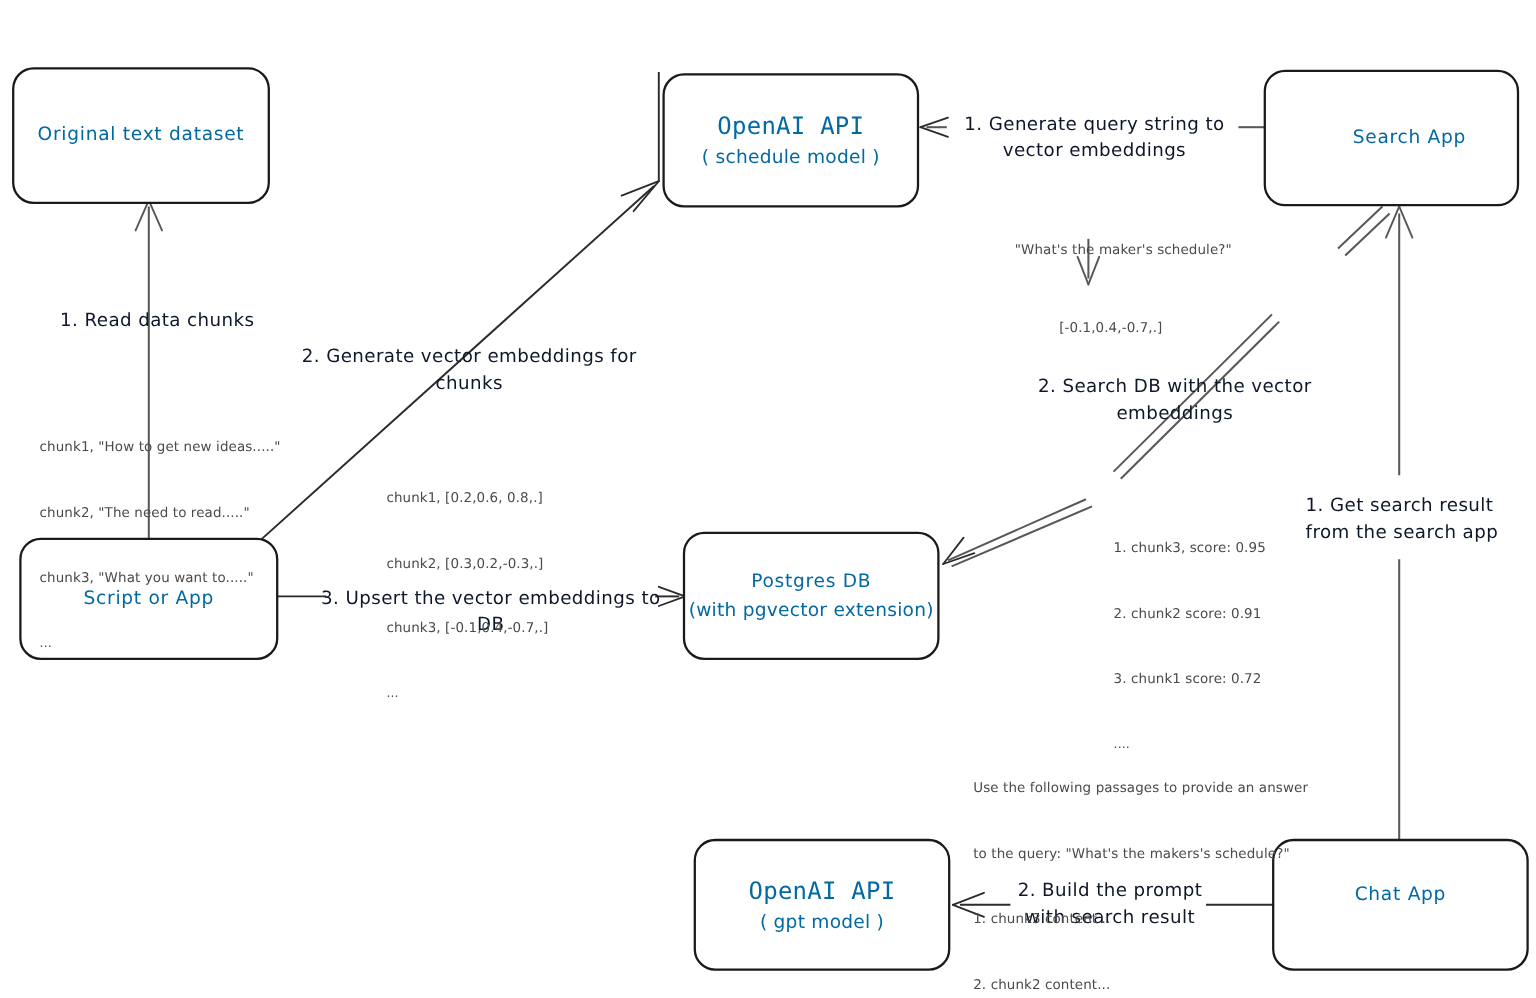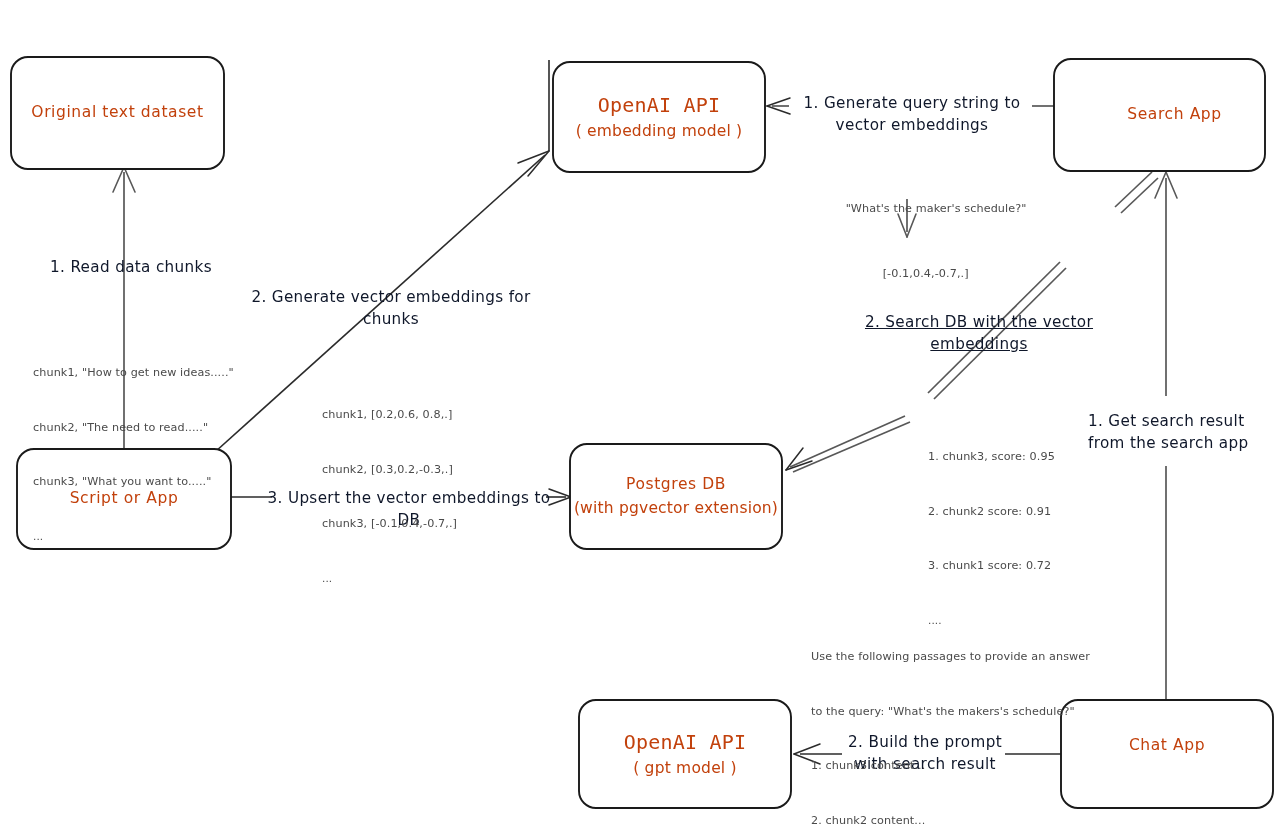--- a/index.html
+++ b/index.html
@@ -51,21 +51,21 @@
     fill: none;
     stroke-linecap: round;
   }
   .node-label {
     position: absolute;
     display: flex;
     flex-direction: column;
     align-items: center;
     justify-content: center;
     text-align: center;
-    color: #c2410c;
+    color: #0369a1;
     font-size: 15.5px;
     letter-spacing: 0.6px;
     line-height: 1.5;
   }
   .node-label .l2 { letter-spacing: 0.2px; }
   .mono-ish {
     font-family: "DejaVu Sans Mono", monospace;
     font-size: 20px;
     letter-spacing: 0.2px;
   }
@@ -164,21 +164,21 @@
     <rect class="node-rect" x="579" y="700" width="212" height="108" rx="17" ry="17"></rect>
     <rect class="node-rect" x="1061" y="700" width="212" height="108" rx="17" ry="17"></rect>
   </svg>
 
   <div class="node-label" style="left:11px; top:57px; width:213px; height:112px;">
     <span>Original text dataset</span>
   </div>
 
   <div class="node-label" style="left:553px; top:62px; width:212px; height:110px;">
     <span class="mono-ish">OpenAI API</span>
-    <span class="l2">( embedding model )</span>
+    <span class="l2">( schedule model )</span>
   </div>
 
   <div class="node-label" style="left:1054px; top:59px; width:241px; height:112px;">
     <span>Search App</span>
   </div>
 
   <div class="node-label" style="left:570px; top:444px; width:212px; height:105px;">
     <span>Postgres DB</span>
     <span class="l2">(with pgvector extension)</span>
   </div>
@@ -206,21 +206,21 @@
 
   <div class="edge-label" style="left:266px; top:487px; width:286px;">
     <span>3. Upsert the vector embeddings  to DB</span>
   </div>
 
   <div class="edge-label" style="left:790px; top:92px; width:244px;">
     <span>1. Generate query string to vector
 embeddings</span>
   </div>
 
-  <div class="edge-label" style="left:826px; top:311px; width:306px;text-decoration:underline;">
+  <div class="edge-label" style="left:826px; top:311px; width:306px;">
     <span>2. Search DB with the vector embeddings</span>
   </div>
 
   <div class="edge-label" style="left:1088px; top:410px; width:176px; text-align:left;">
     <span>1. Get search result
 from the search app</span>
   </div>
 
   <div class="edge-label" style="left:842px; top:731px; width:166px;">
     <span>2. Build the prompt with

